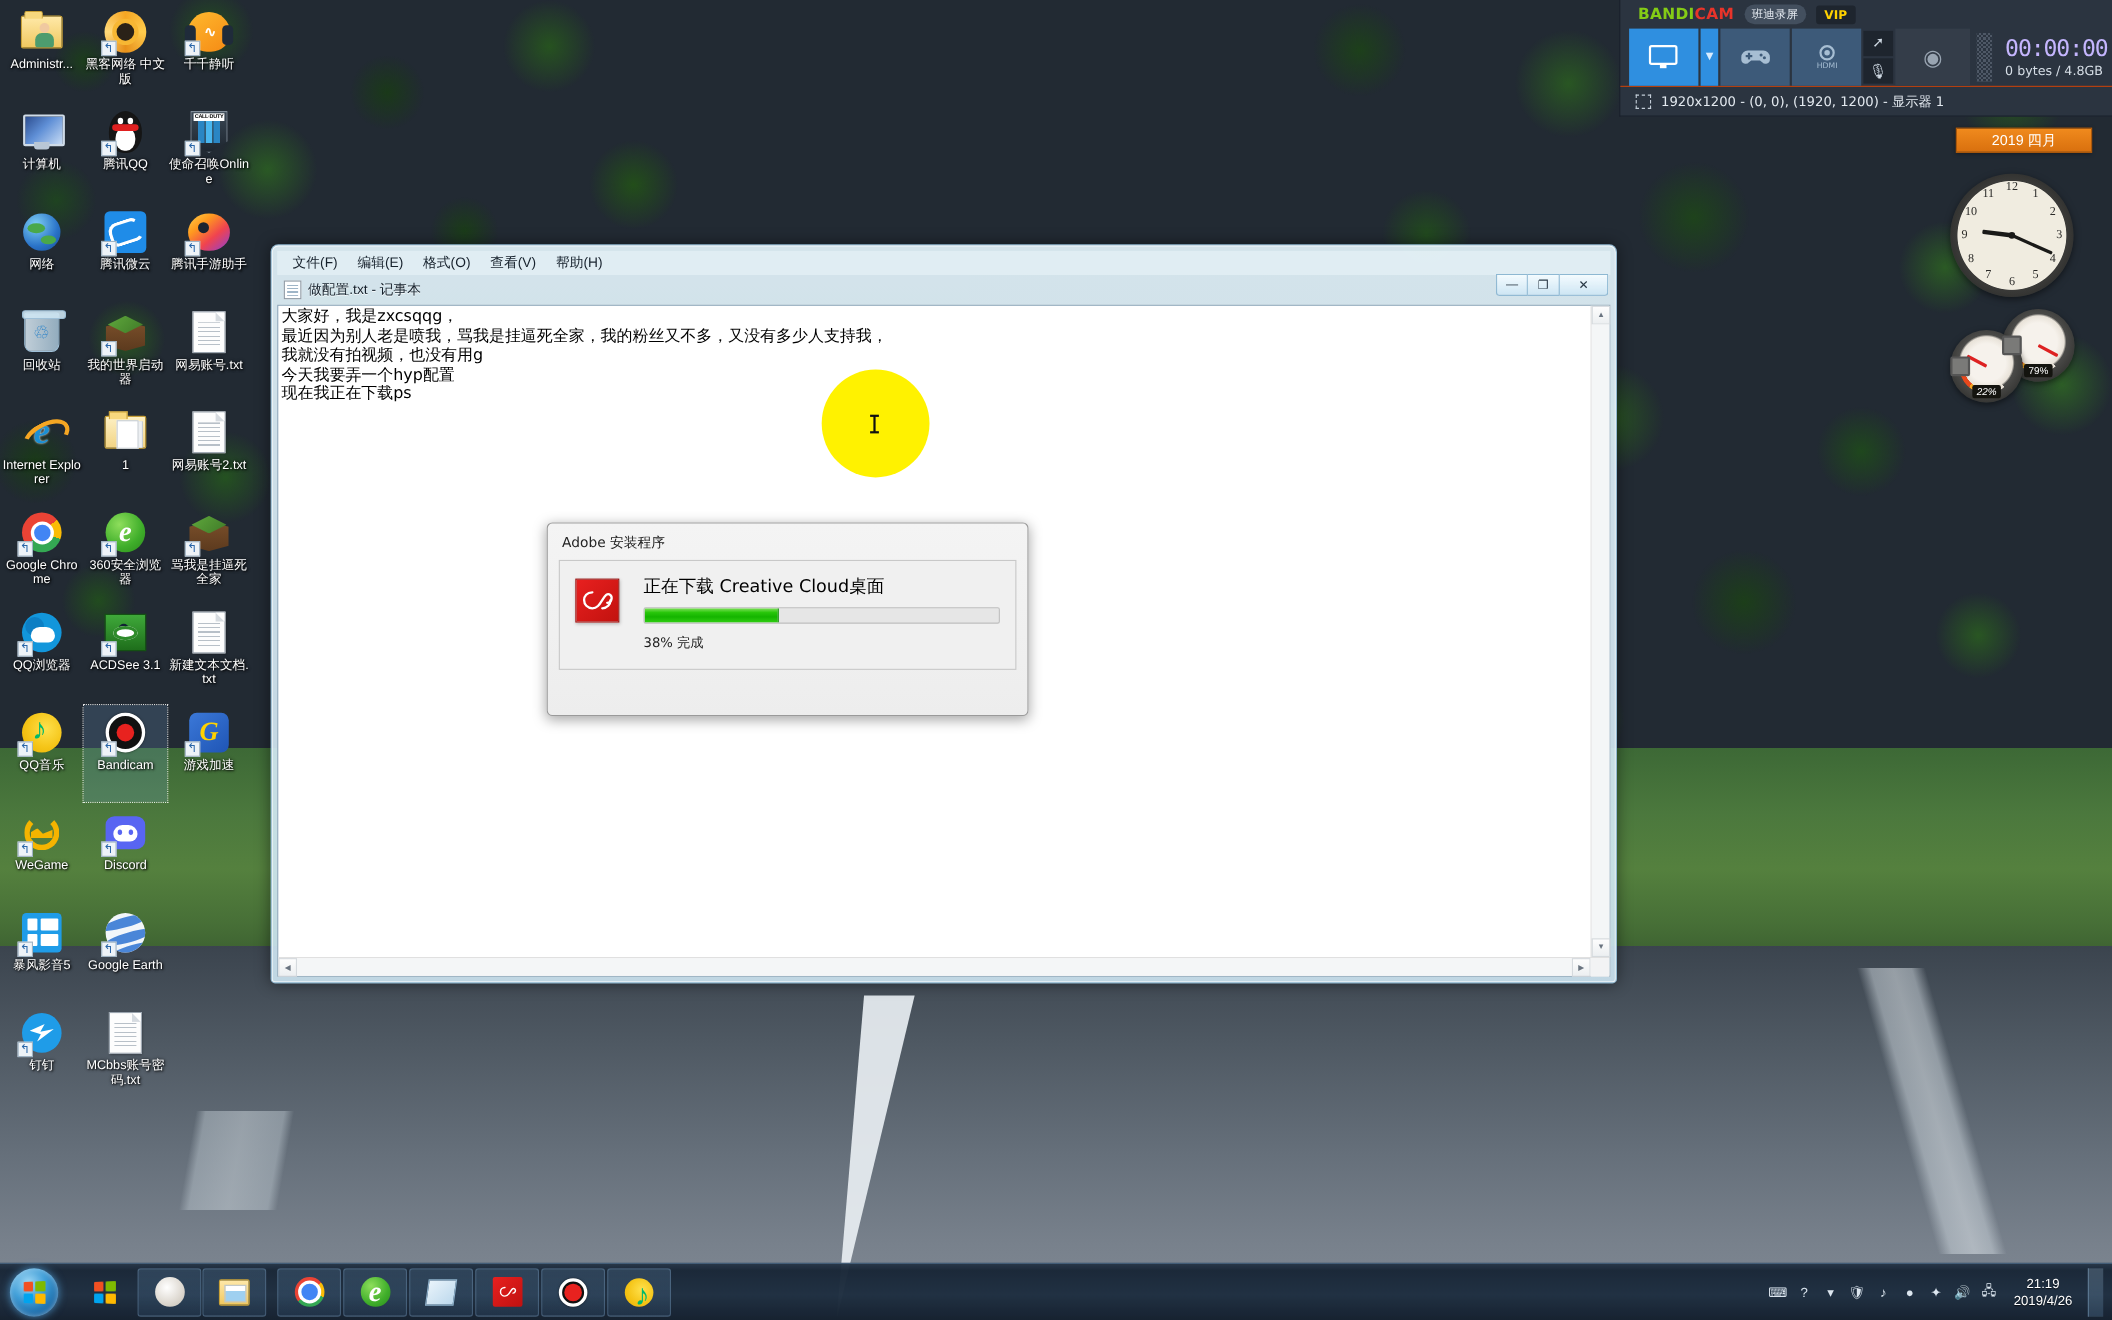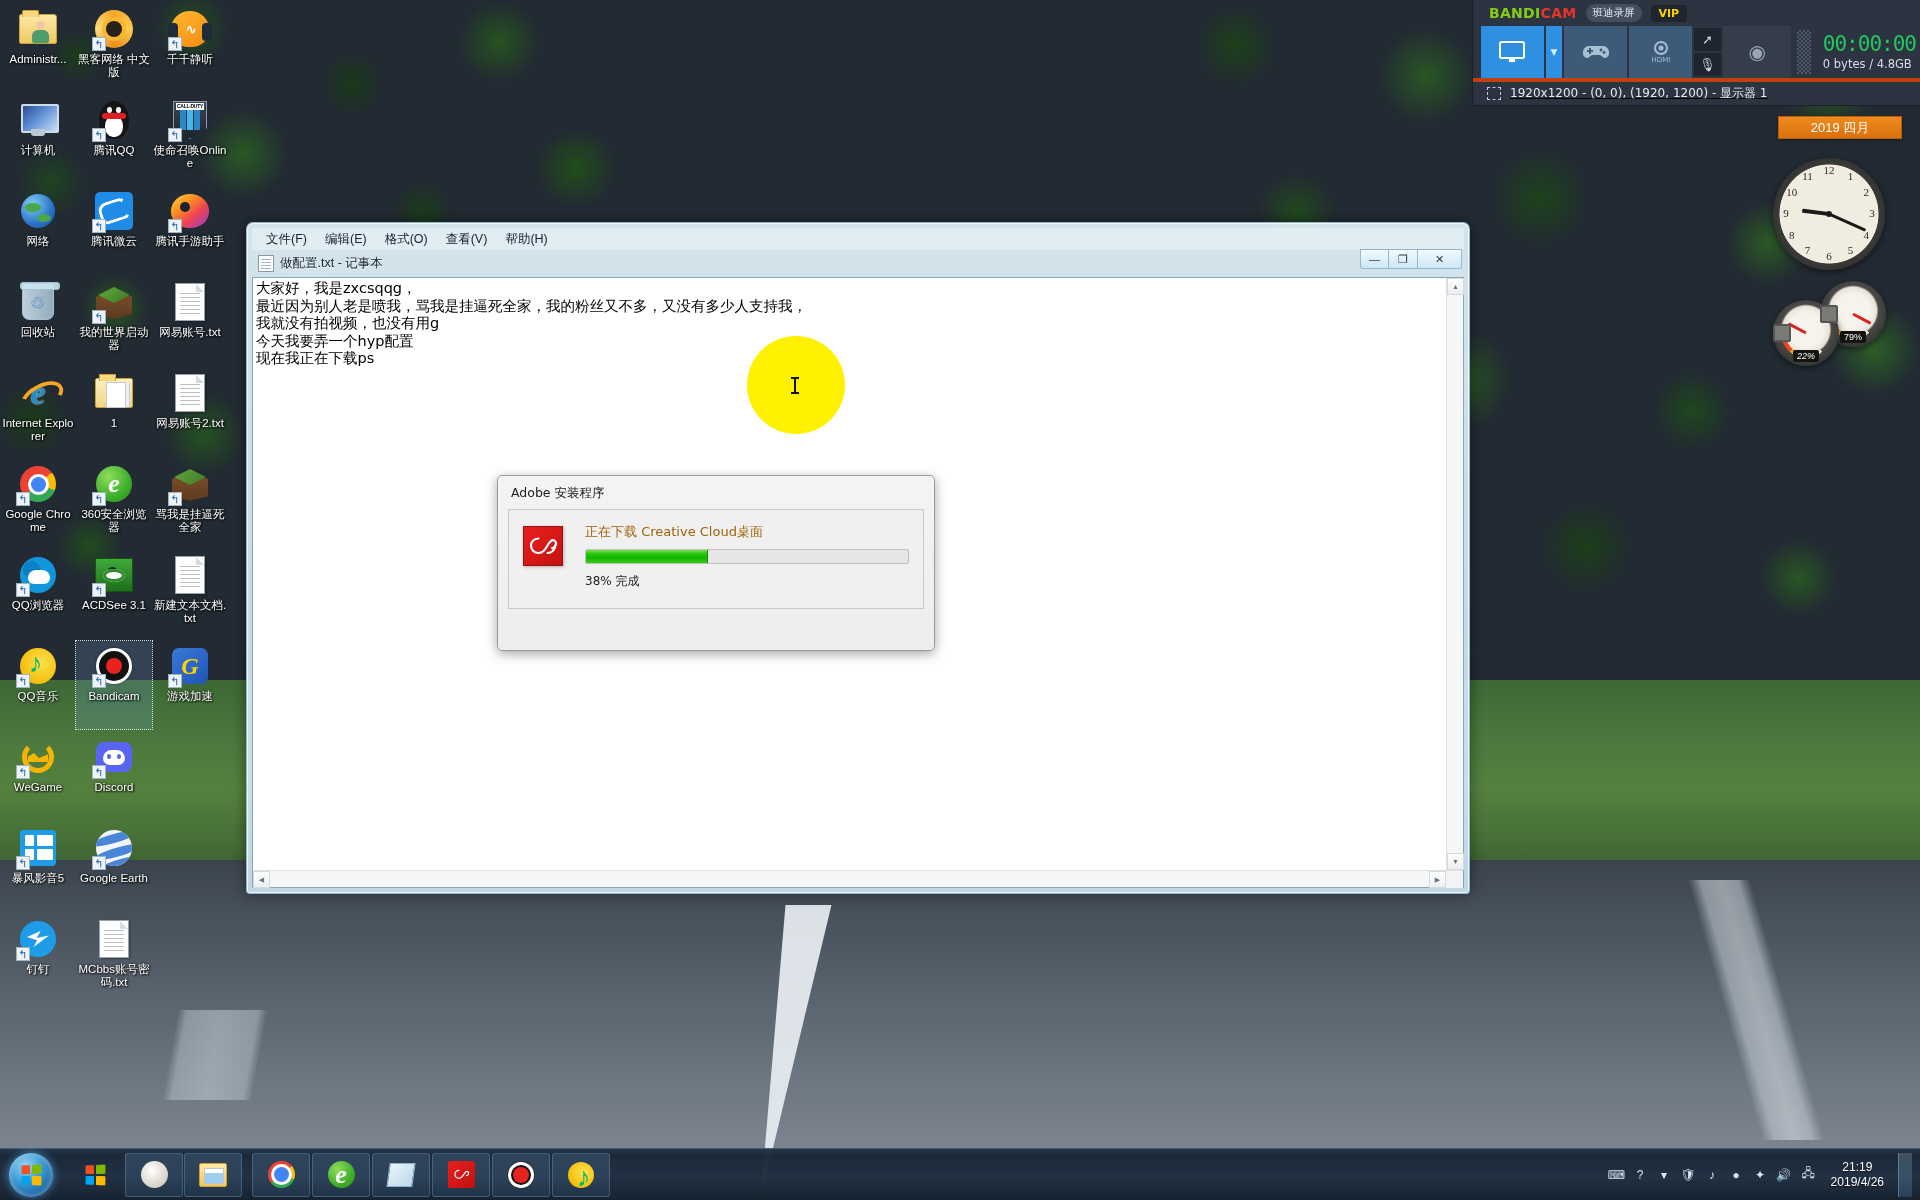--- a/index.html
+++ b/index.html
@@ -328,21 +328,21 @@
     width: 40px; height: 40px; flex: none;
     background: linear-gradient(135deg, #e8201f 0%, #c2120f 100%);
     border: 1px solid #9d0f0d;
     display: flex; align-items: center; justify-content: center;
     box-shadow: 1px 1px 3px rgba(0,0,0,.25);
     margin-top: 3px;
   }
   #cc-logo svg { width: 30px; height: 24px; }
   #adobe-right { flex: 1; margin-left: 22px; }
   #adobe-status {
-    font-size: 13px; color: #a16207; margin-bottom: 8px;
+    font-size: 16px; color: #000000; margin-bottom: 8px;
     font-family: "DejaVu Sans", "Liberation Sans", sans-serif;
   }
   #progress-outer {
     height: 15px; background: #e6e6e6;
     border: 1px solid #bfbfbf; border-radius: 2px;
     overflow: hidden; position: relative;
   }
   #progress-fill {
     height: 100%;
     background: linear-gradient(to bottom, #7ee05a 0%, #27c60a 30%, #14b400 60%, #31cf12 100%);
@@ -391,24 +391,24 @@
   .bc-cam { width: 72px; background: #343d49; display:flex;align-items:center;justify-content:center;color:#99a5b2;font-size:20px; }
   .bc-dots {
     width: 14px; margin: 4px 6px 4px 4px;
     background: repeating-linear-gradient(to bottom, #6b7785 0 2px, transparent 2px 4px),
                 repeating-linear-gradient(to right, #6b7785 0 2px, transparent 2px 4px);
     background-blend-mode: multiply; opacity: .55;
   }
   #bc-timer-wrap { flex: 1; display: flex; flex-direction: column; justify-content: center; padding-left: 4px; }
   #bc-timer {
     font-family: "DejaVu Sans Mono", monospace;
-    font-size: 21px; color: #22c55e; letter-spacing: -1px; line-height: 22px;
+    font-size: 21px; color: #c4b5fd; letter-spacing: -1px; line-height: 22px;
   }
   #bc-size { font-size: 11.5px; color: #d6dee6; margin-top: 2px; }
-  #bc-foot { height: 27px; display: flex; align-items: center; gap: 9px; padding-left: 14px; border-top: 4px solid #c2410c; text-decoration: underline; }
+  #bc-foot { height: 27px; display: flex; align-items: center; gap: 9px; padding-left: 14px; border-top: 1px solid #c2410c; }
   #bc-rect { width: 14px; height: 13px; border: 1px dashed #c3cdd8; }
   #bc-res { font-size: 12px; color: #e4eaf0; }
 
   
   #cal-gadget {
     position: absolute; left: 1778px; top: 116px;
     width: 124px; height: 23px;
     background: linear-gradient(to bottom,#f08a1d,#d9700e);
     border: 1px solid #b85d08;
     display: flex; align-items: center; justify-content: center;

